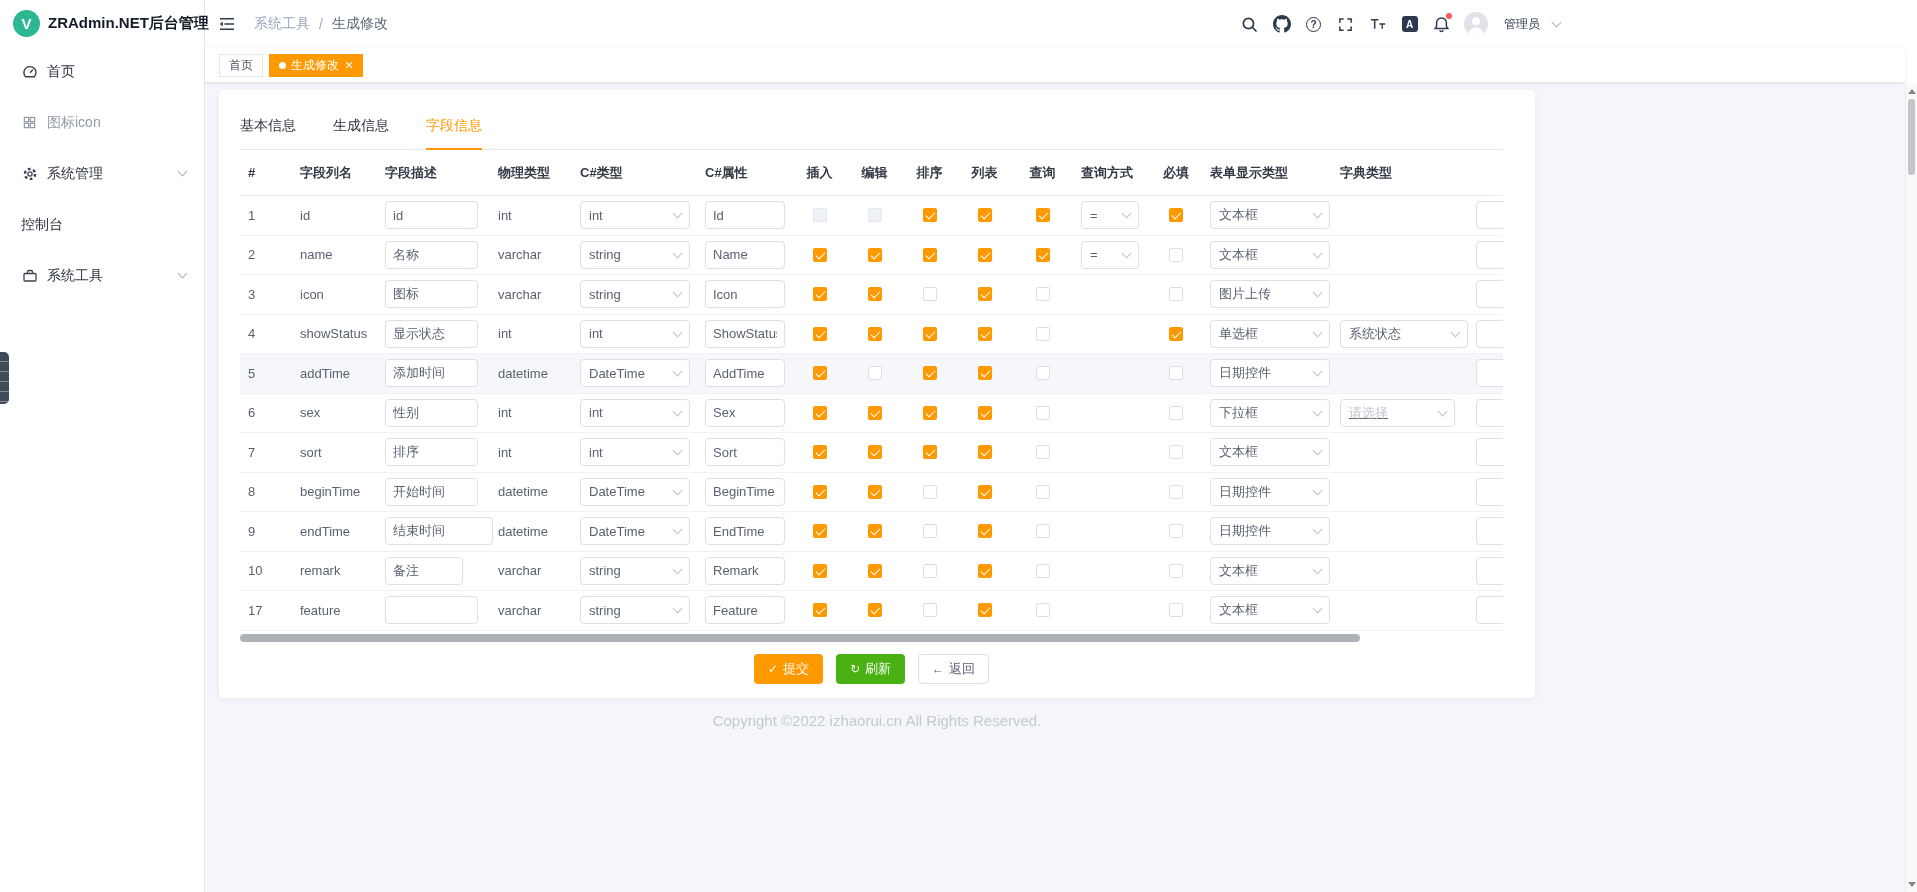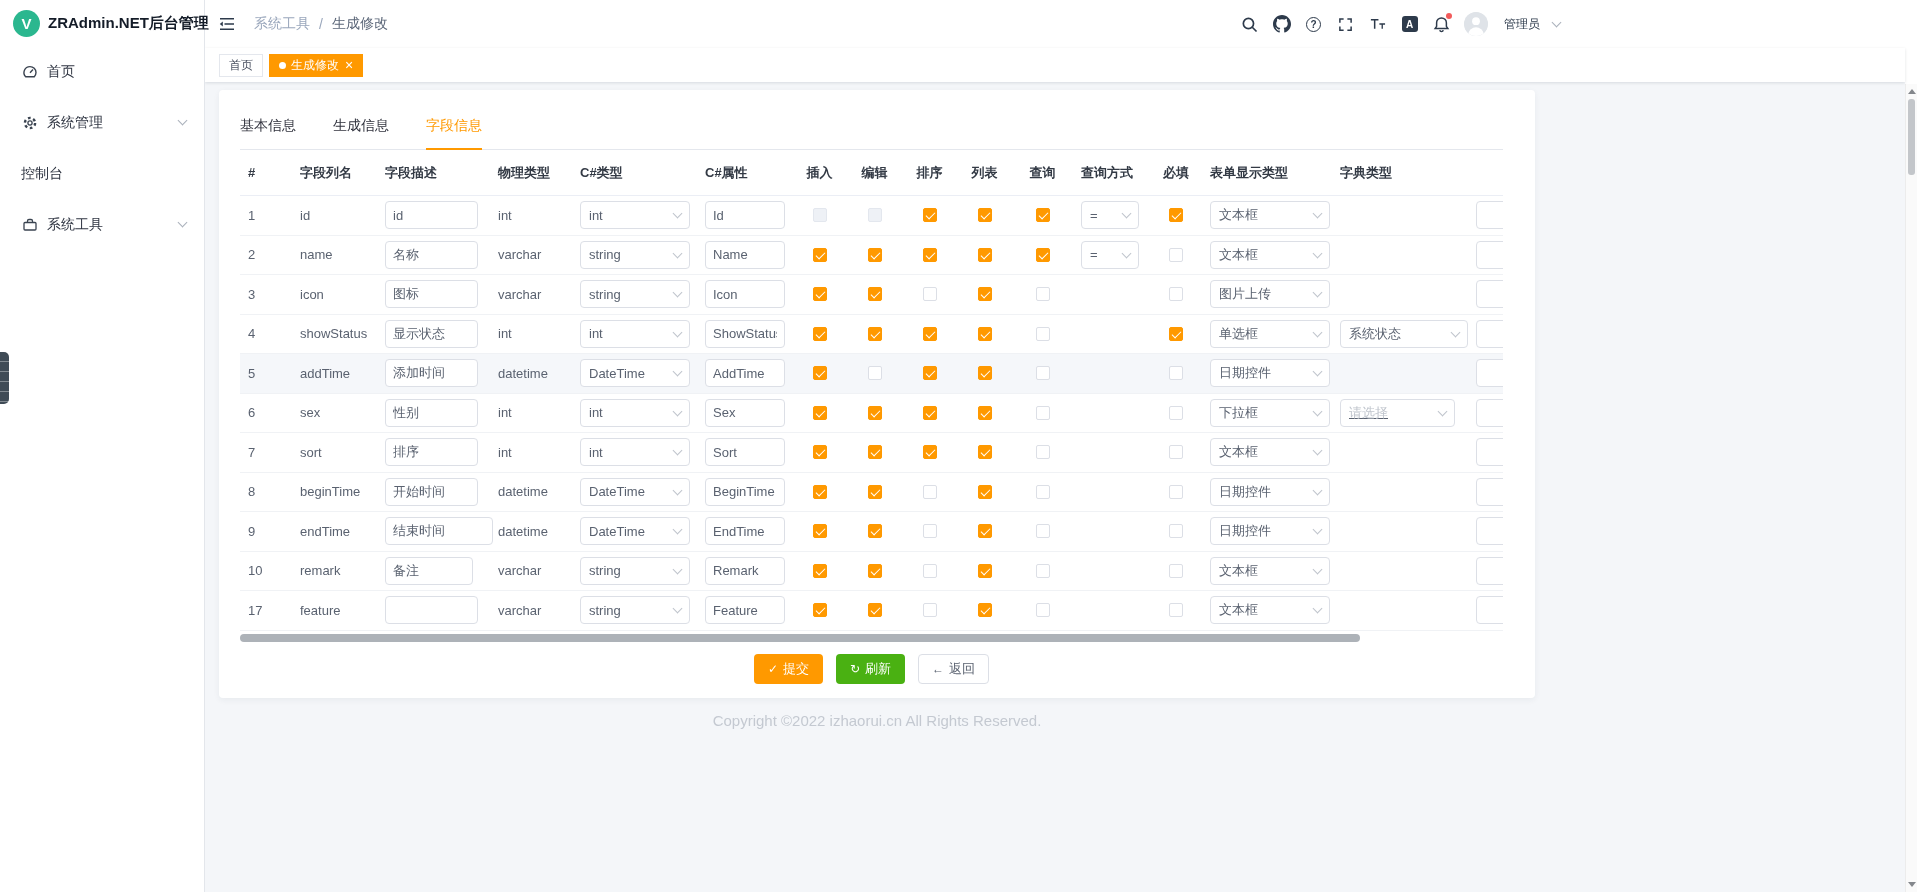--- a/index.html
+++ b/index.html
@@ -116,20 +116,28 @@
   </div>
   <nav>
     <div class="menu-item">
       <span class="mi">
         <svg viewBox="0 0 16 16" width="16" height="16">
             <path d="M8 2.6a6 6 0 0 1 6 6c0 1.6-.7 3.1-1.7 4.2H3.7A6 6 0 0 1 8 2.6z" fill="none" stroke="currentColor" stroke-width="1.4"></path>
             <path d="M8 8.8 11 5.6" stroke="currentColor" stroke-width="1.4"></path>
           </svg>
       </span>
       <span>首页</span>
+    </div>
+    <div class="menu-item muted">
+      <span class="mi">
+        <svg viewBox="0 0 16 16" width="15" height="15">
+            <path d="M2.5 2.5h4.6v4.6H2.5zM8.9 2.5h4.6v4.6H8.9zM2.5 8.9h4.6v4.6H2.5zM8.9 8.9h4.6v4.6H8.9z" fill="none" stroke="currentColor" stroke-width="1.3"></path>
+          </svg>
+      </span>
+      <span>图标icon</span>
     </div>
     <div class="menu-item">
       <span class="mi">
         <svg viewBox="0 0 16 16" width="16" height="16">
             <circle cx="8" cy="8" r="5.1" fill="none" stroke="currentColor" stroke-width="2.4" stroke-dasharray="2.7 2.64"></circle>
             <circle cx="8" cy="8" r="2.1" fill="none" stroke="currentColor" stroke-width="1.3"></circle>
           </svg>
       </span>
       <span>系统管理</span>
       <span class="chev"></span>
@@ -665,21 +673,21 @@
               </div>
               <div class="td" style="width: 136px;"></div>
               <div class="td" style="width: 80px;">
                 <input class="ipt" value="" style="width: 64px;">
               </div>
             </div>
             <div class="tr">
               <div class="td" style="width: 52px;">10</div>
               <div class="td" style="width: 85px;">remark</div>
               <div class="td" style="width: 113px;">
-                <input class="ipt" value="备注" style="width: 88px;">
+                <input class="ipt" value="备注" style="width: 78px;">
               </div>
               <div class="td" style="width: 82px;">varchar</div>
               <div class="td" style="width: 125px;">
                 <div class="sel" style="width: 110px;">
                   <span class="val">string</span>
                 </div>
               </div>
               <div class="td" style="width: 95px;">
                 <input class="ipt" value="Remark" style="width: 80px;">
               </div>

